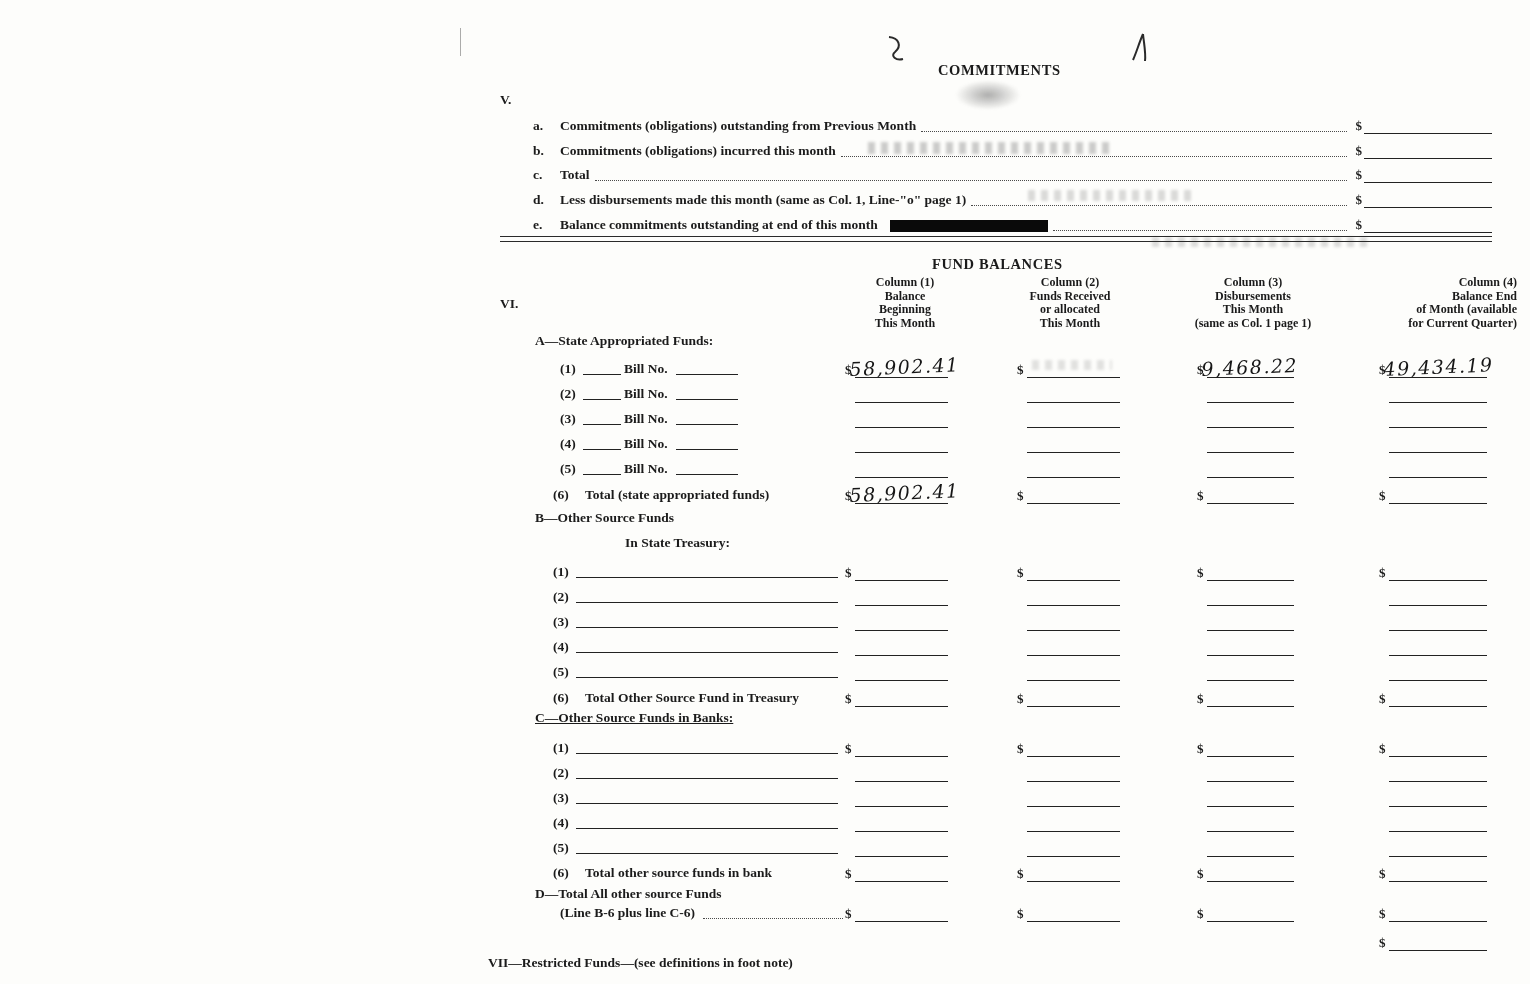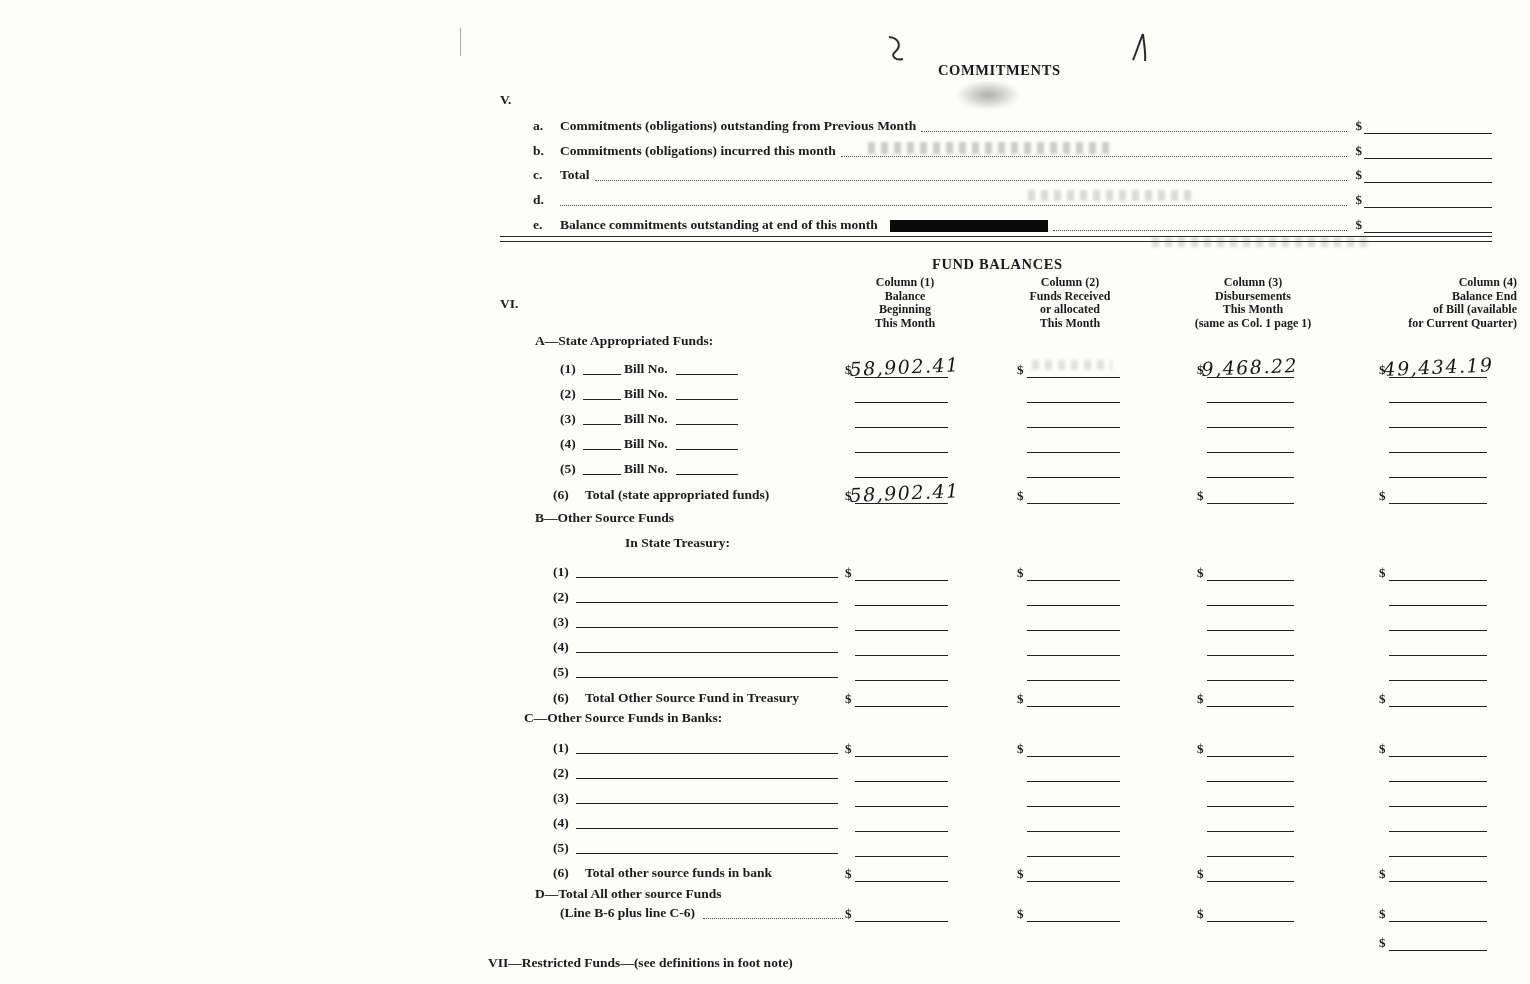--- a/index.html
+++ b/index.html
@@ -92,20 +92,21 @@
   </div>
   <div class="cline" style="top:165px;">
     <span class="cid">c.</span>
     <span class="clabel">Total</span>
     <span class="leader"></span>
     <span class="vds">$</span>
     <span class="vln"></span>
   </div>
   <div class="cline" style="top:190px;">
     <span class="cid">d.</span>
+    <span class="clabel">Less  disbursements  made  this  month  (same  as  Col.  1,  Line-"o"  page  1)</span>
     <span class="leader"></span>
     <span class="vds">$</span>
     <span class="vln"></span>
   </div>
   <div class="cline" style="top:215px;">
     <span class="cid">e.</span>
     <span class="clabel">Balance  commitments  outstanding  at  end  of  this  month</span>
     <span class="redact"></span>
     <span class="leader"></span>
     <span class="vds">$</span>
@@ -131,21 +132,21 @@
   </div>
   <div class="colhead" style="left:1163px;top:276px;width:180px;">
     <div>Column (3)</div>
     <div>Disbursements</div>
     <div>This Month</div>
     <div>(same as Col. 1 page 1)</div>
   </div>
   <div class="colhead" style="left:1345px;top:276px;width:172px;text-align:right;">
     <div>Column (4)</div>
     <div>Balance End</div>
-    <div>of Bill (available</div>
+    <div>of Month (available</div>
     <div>for Current Quarter)</div>
   </div>
 
   <div class="abs" style="left:535px;top:333px;">A—State Appropriated Funds:</div>
 
   <div class="frow" style="top:357px;">
     <span class="rnum" style="left:560px;">(1)</span>
     <span class="us" style="left:583px;width:38px;"></span>
     <span class="rlabel" style="left:624px;">Bill No.</span>
     <span class="us" style="left:676px;width:62px;"></span>
@@ -401,21 +402,21 @@
     <span class="amt c3">
         <span class="ds">$</span>
         <span class="ln"></span>
       </span>
     <span class="amt c4">
         <span class="ds">$</span>
         <span class="ln"></span>
       </span>
   </div>
 
-  <div class="abs" style="left:524px;top:710px;">C—Other Source Funds in Banks:</div>
+  <div class="abs" style="left:535px;top:710px;text-decoration:underline;">C—Other Source Funds in Banks:</div>
 
   <div class="frow" style="top:736px;">
     <span class="rnum" style="left:553px;">(1)</span>
     <span class="us" style="left:576px;width:262px;"></span>
     <span class="amt c1">
         <span class="ds">$</span>
         <span class="ln"></span>
       </span>
     <span class="amt c2">
         <span class="ds">$</span>

